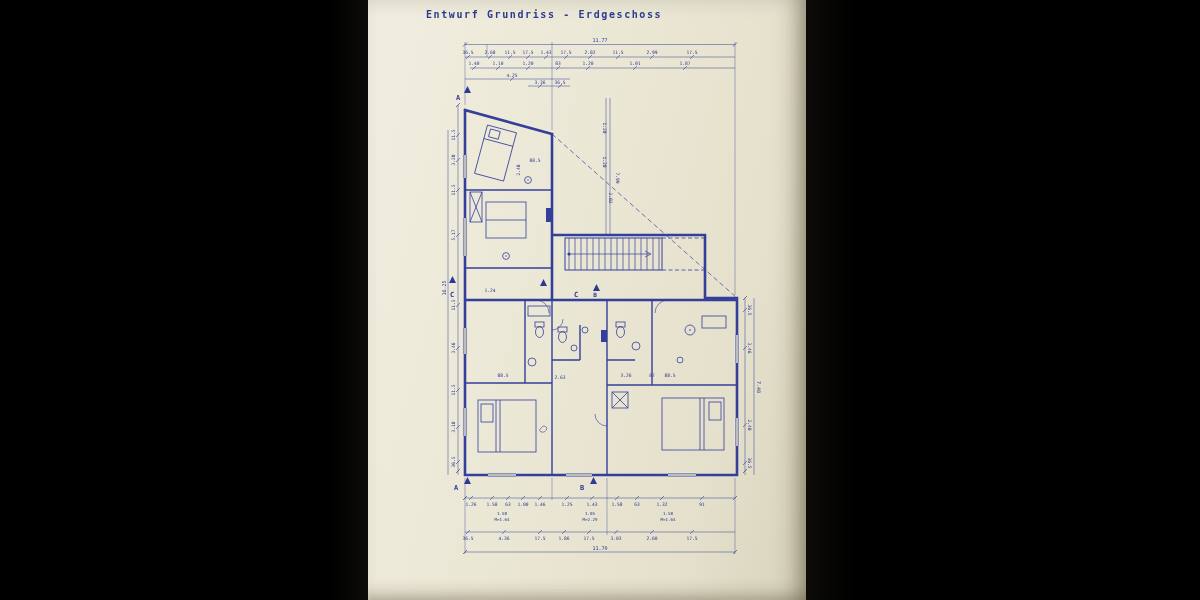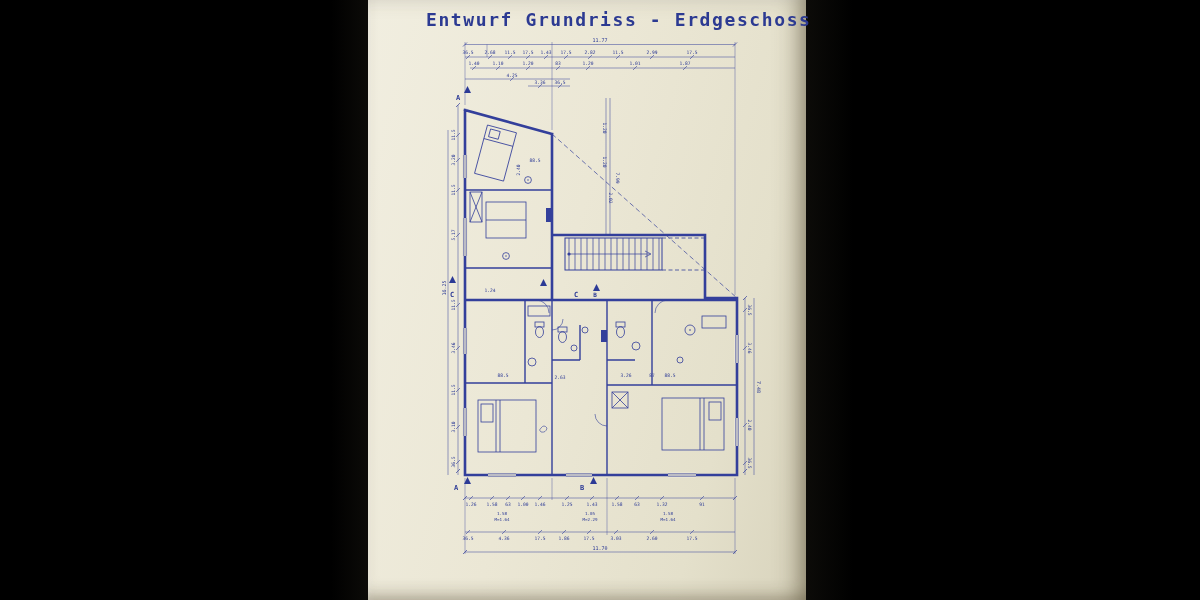--- a/index.html
+++ b/index.html
@@ -9,21 +9,21 @@
   .black-left{position:absolute;left:0;top:0;width:368px;height:600px;
     background:linear-gradient(90deg,#000 90%,#0c0b08 100%)}
   .black-right{position:absolute;left:806px;top:0;width:394px;height:600px;
     background:linear-gradient(90deg,#0c0b08 0%,#000 12%)}
   .paper{position:absolute;left:368px;top:0;width:438px;height:600px;
     background:linear-gradient(105deg,#f1eee0 0%,#ebe7d5 45%,#e4e0cb 78%,#d8d3bc 100%);
     box-shadow:inset -16px 0 24px -10px rgba(70,60,35,.55),
                inset 3px 0 10px -6px rgba(255,255,255,.75),
                inset 0 -12px 20px -12px rgba(70,60,35,.45),
                inset 0 8px 16px -12px rgba(255,255,255,.5)}
-  .title{position:absolute;left:58px;top:9px;font-size:18px;letter-spacing:1.6px;
+  .title{position:absolute;left:58px;top:9px;font-size:10px;letter-spacing:1.6px;
     color:#2c3a92;white-space:nowrap;font-weight:bold}
   svg.plan{position:absolute;left:72px;top:30px}
   svg.plan text{fill:#2c3a96;font-family:"DejaVu Sans Mono",monospace}
 </style>
 </head>
 <body>
 
 <div class="stage">
   <div class="black-left"></div>
   <div class="black-right"></div>

